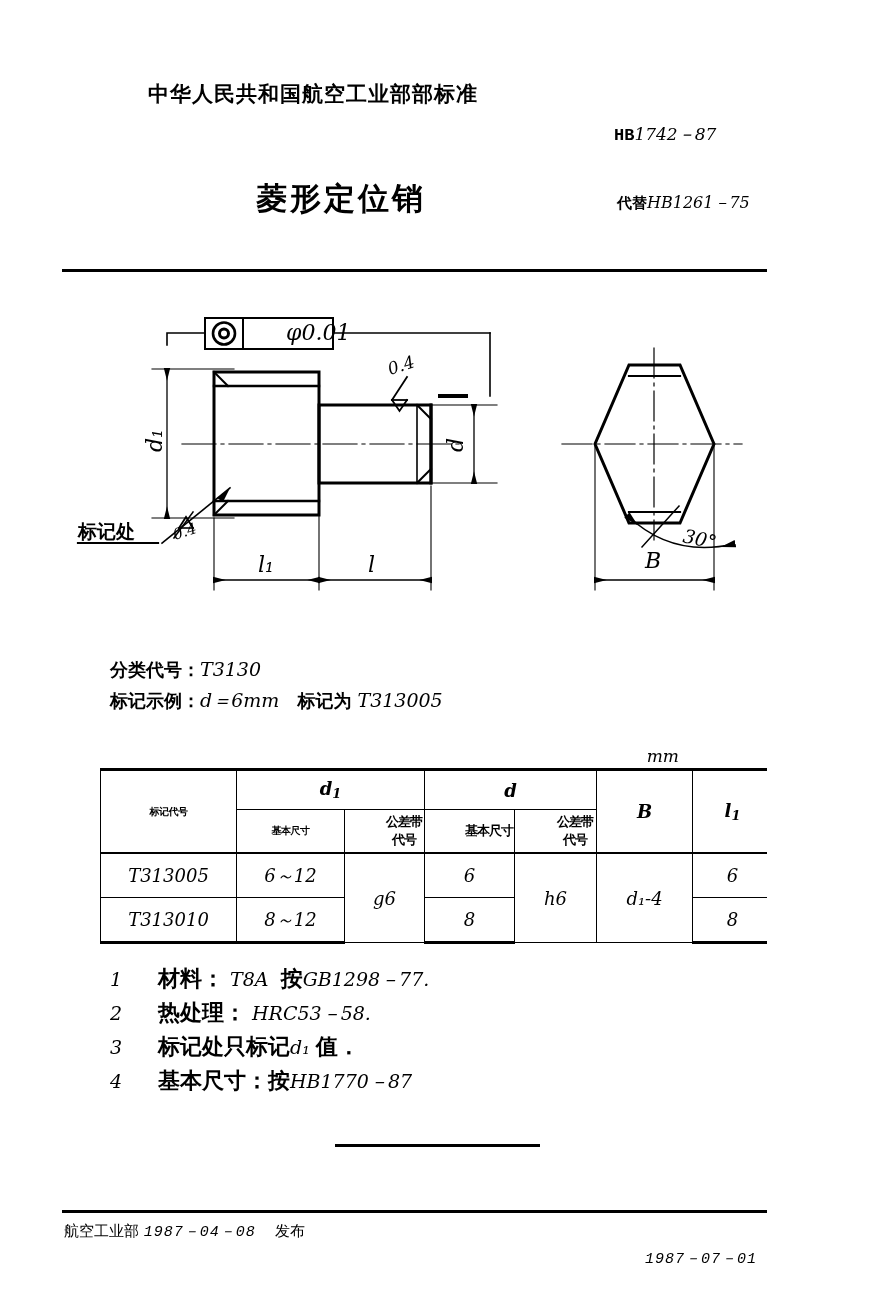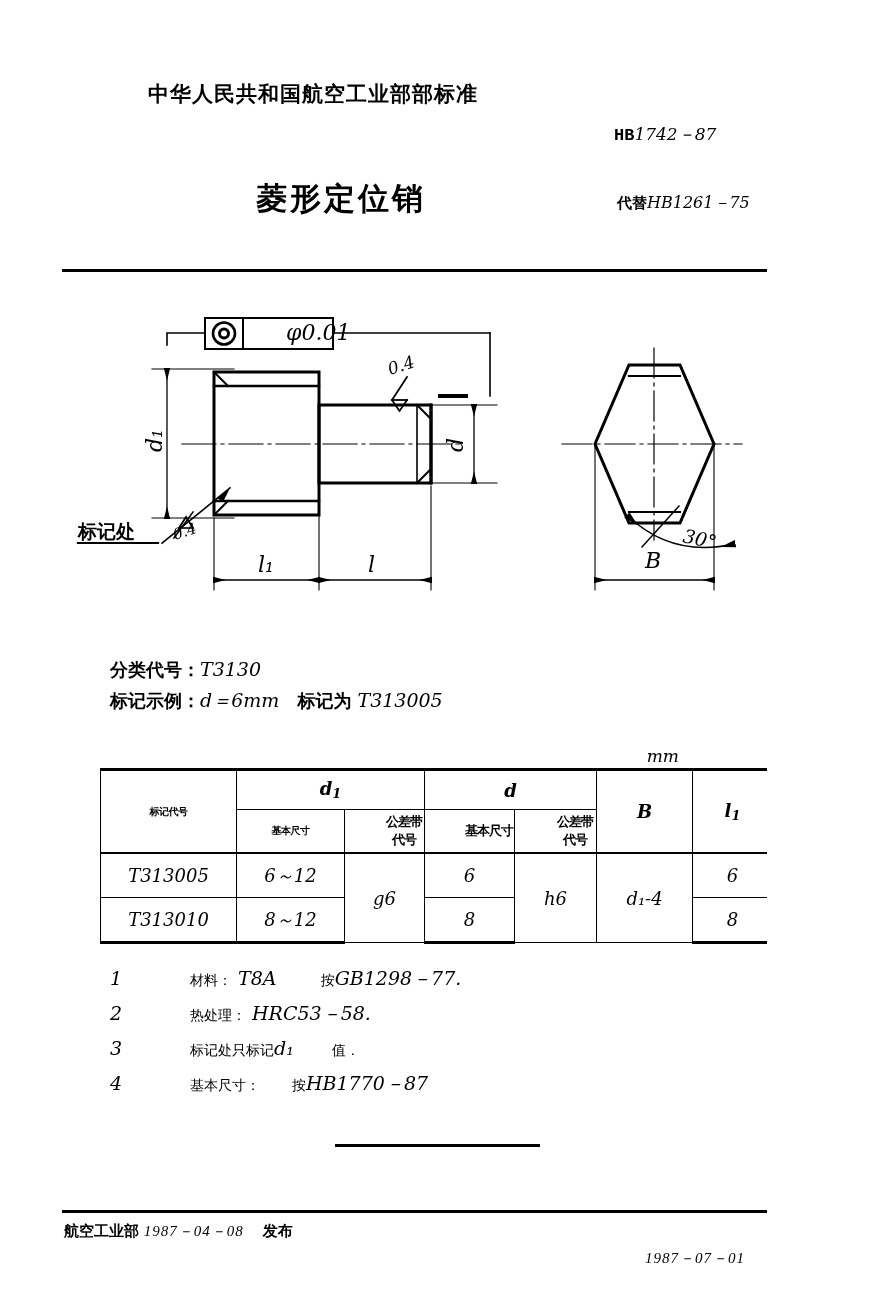--- a/index.html
+++ b/index.html
@@ -121,39 +121,39 @@
     left: 110px; top: 962px;
     font-size: 19px;
     line-height: 33px;
   }
   #notes .row { white-space: nowrap; display: block; }
   #notes .num {
     display: inline-block; width: 48px;
     font-family: "DejaVu Serif", serif; font-style: italic;
   }
   #notes .k {
-    font-family: "DejaVu Sans", sans-serif; font-weight: normal;
-    font-style: normal; font-size: 14px; margin-left: 32px;
+    font-family: "DejaVu Sans", sans-serif; font-weight: bold;
+    font-style: normal; font-size: 22px;
   }
   #notes .v { font-family: "DejaVu Serif", serif; font-style: italic; }
 
   
   #footer-left {
     left: 64px; top: 1222px;
     font-size: 15px;
     white-space: nowrap;
   }
   #footer-right {
     left: 645px; top: 1222px;
     font-size: 15px;
     white-space: nowrap;
     margin-top: 27px;
   }
-  .f-cjk { font-family: "DejaVu Sans", sans-serif; font-weight: bold; }
-  .f-num { font-family: Liberation Serif, serif; font-style: italic; letter-spacing: 1px; }
+  .f-cjk { font-family: "DejaVu Sans", sans-serif; font-weight: normal; }
+  .f-num { font-family: Liberation Mono, monospace; font-style: italic; letter-spacing: 1px; }
   #page-number {
     left: 800px; top: 1275px;
     font-family: "DejaVu Serif", serif;
     font-style: italic;
     font-size: 17px;
   }
 </style>
 </head>
 <body>
 

